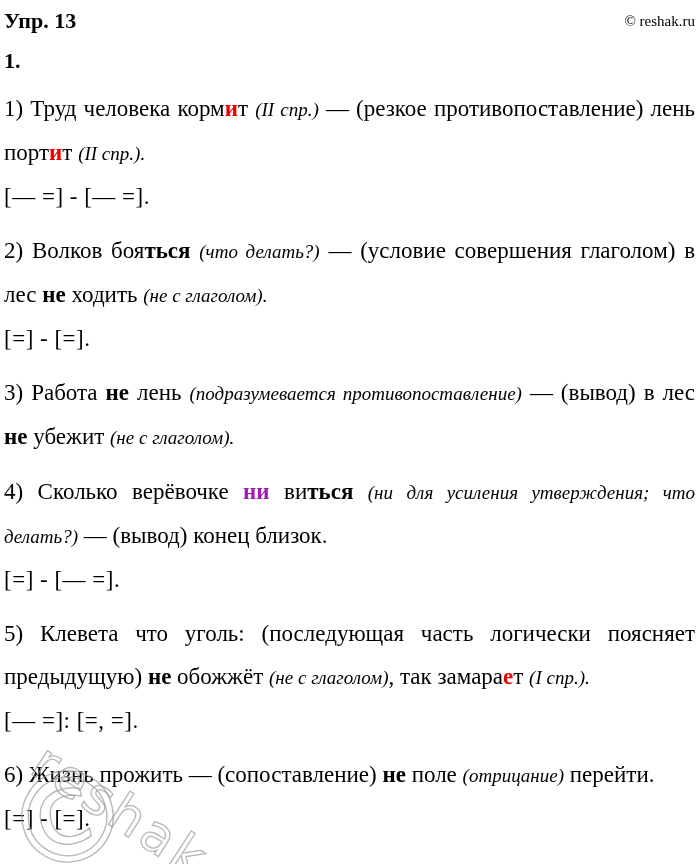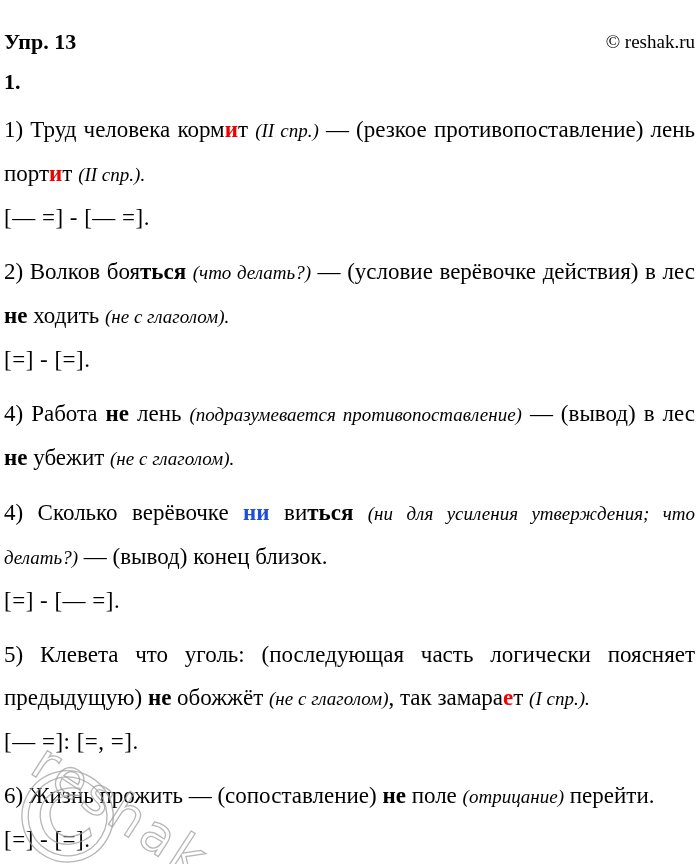--- a/index.html
+++ b/index.html
@@ -13,21 +13,21 @@
     font-family: "Liberation Serif", "DejaVu Serif", serif;
     color: #000000;
     font-size: 23px;
   }
   .page { padding: 6px 5px 0 4px; position: relative; z-index: 1; }
   .hdr {
     display: flex; justify-content: space-between; align-items: flex-end;
     line-height: 30px;
   }
   .ex { font-weight: bold; font-size: 22px; }
-  .cp { font-size: 19px; margin-top: 21px; }
+  .cp { font-size: 15px; }
   .sec { font-weight: bold; font-size: 22px; line-height: 30px; margin-top: 10px; }
   .item { margin-top: 11px; }
   .para {
     margin: 0;
     text-align: justify;
     line-height: 43px;
   }
   .schema {
     line-height: 43px;
     letter-spacing: 0.5px;
@@ -62,30 +62,30 @@
     <span class="cp">© reshak.ru</span>
   </div>
   <div class="sec">1.</div>
   <div id="items-host">
   <div class="item">
     <p class="para"><span class="seg-n">1) Труд человека корм</span><span class="seg-rb" style="color: rgb(240, 0, 0);">и</span><span class="seg-n">т </span><span class="seg-sm">(II спр.)</span><span class="seg-n"> — </span><span class="seg-i">(резкое противопоставление)</span><span class="seg-n"> лень порт</span><span class="seg-rb" style="color: rgb(240, 0, 0);">и</span><span class="seg-n">т </span><span class="seg-sm">(II спр.).</span></p>
     <div class="schema">[— =] - [— =].</div>
   </div>
 
   <div class="item">
-    <p class="para"><span class="seg-n">2) Волков боя</span><span class="seg-b">ться</span><span class="seg-n"> </span><span class="seg-sm">(что делать?)</span><span class="seg-n"> — </span><span class="seg-i">(условие верёвочке действия)</span><span class="seg-n"> в лес </span><span class="seg-b">не</span><span class="seg-n"> ходить </span><span class="seg-sm">(не с глаголом).</span></p>
+    <p class="para"><span class="seg-n">2) Волков боя</span><span class="seg-b">ться</span><span class="seg-n"> </span><span class="seg-sm">(что делать?)</span><span class="seg-n"> — </span><span class="seg-i">(условие совершения глаголом)</span><span class="seg-n"> в лес </span><span class="seg-b">не</span><span class="seg-n"> ходить </span><span class="seg-sm">(не с глаголом).</span></p>
     <div class="schema">[=] - [=].</div>
   </div>
 
   <div class="item">
-    <p class="para"><span class="seg-n">4) Работа </span><span class="seg-b">не</span><span class="seg-n"> лень </span><span class="seg-sm">(подразумевается противопоставление)</span><span class="seg-n"> — </span><span class="seg-i">(вывод)</span><span class="seg-n"> в лес </span><span class="seg-b">не</span><span class="seg-n"> убежит </span><span class="seg-sm">(не с глаголом).</span></p>
+    <p class="para"><span class="seg-n">3) Работа </span><span class="seg-b">не</span><span class="seg-n"> лень </span><span class="seg-sm">(подразумевается противопоставление)</span><span class="seg-n"> — </span><span class="seg-i">(вывод)</span><span class="seg-n"> в лес </span><span class="seg-b">не</span><span class="seg-n"> убежит </span><span class="seg-sm">(не с глаголом).</span></p>
   </div>
 
   <div class="item">
-    <p class="para"><span class="seg-n">4) Сколько верёвочке </span><span class="seg-rb" style="color: #1d4ed8;">ни</span><span class="seg-n"> ви</span><span class="seg-b">ться</span><span class="seg-n"> </span><span class="seg-sm">(ни для усиления утверждения; что делать?)</span><span class="seg-n"> — </span><span class="seg-i">(вывод)</span><span class="seg-n"> конец близок.</span></p>
+    <p class="para"><span class="seg-n">4) Сколько верёвочке </span><span class="seg-rb" style="color: #a21caf;">ни</span><span class="seg-n"> ви</span><span class="seg-b">ться</span><span class="seg-n"> </span><span class="seg-sm">(ни для усиления утверждения; что делать?)</span><span class="seg-n"> — </span><span class="seg-i">(вывод)</span><span class="seg-n"> конец близок.</span></p>
     <div class="schema">[=] - [— =].</div>
   </div>
 
   <div class="item">
     <p class="para"><span class="seg-n">5) Клевета что уголь: </span><span class="seg-i">(последующая часть логически поясняет предыдущую)</span><span class="seg-n"> </span><span class="seg-b">не</span><span class="seg-n"> обожжёт </span><span class="seg-sm">(не с глаголом)</span><span class="seg-n">, так замара</span><span class="seg-rb" style="color: rgb(240, 0, 0);">е</span><span class="seg-n">т </span><span class="seg-sm">(I спр.).</span></p>
     <div class="schema">[— =]: [=, =].</div>
   </div>
 
   <div class="item">
     <p class="para"><span class="seg-n">6) Жизнь прожить — </span><span class="seg-i">(сопоставление)</span><span class="seg-n"> </span><span class="seg-b">не</span><span class="seg-n"> поле </span><span class="seg-sm">(отрицание)</span><span class="seg-n"> перейти.</span></p>

